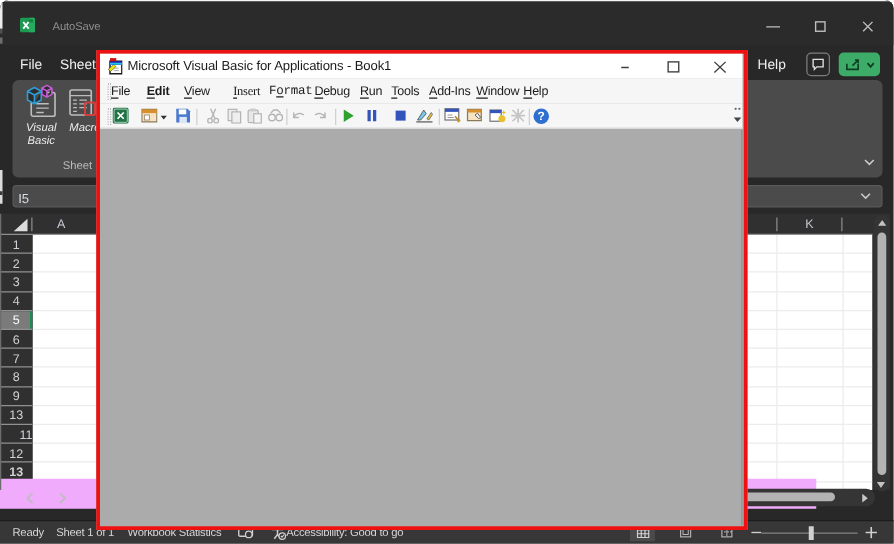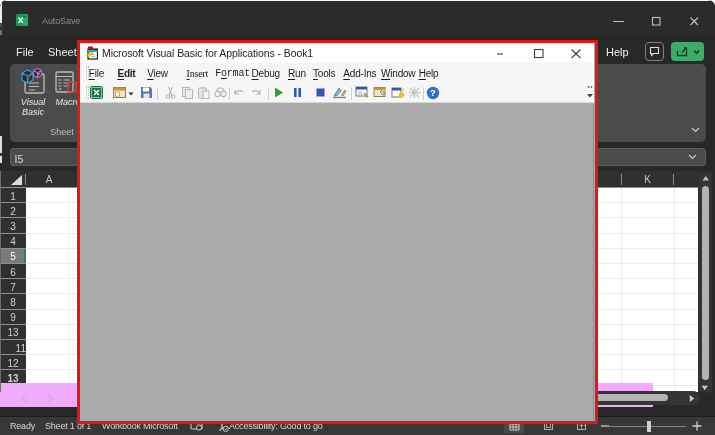--- a/index.html
+++ b/index.html
@@ -232,21 +232,21 @@
         </svg>
     <div class="abs" style="left:457.5px;top:10.5px;width:210px;height:7.5px;background:#b3b3b3;border-radius:3.75px;"></div>
     <svg class="abs" style="left:688px;top:10.5px;width:8px;height:9px" viewBox="0 0 9 10">
           <path d="M2 1 L7 5 L2 9 Z" fill="#c8c8c8"></path>
         </svg>
   </div>
 
   <div class="abs" id="statusbar"></div>
   <div class="abs sbtxt" style="left:10px;">Ready</div>
   <div class="abs sbtxt" style="left:45px;">Sheet 1 of 1</div>
-  <div class="abs sbtxt" style="left:102px;">Workbook Microsoft</div>
+  <div class="abs sbtxt" style="left:102px;">Workbook Statistics</div>
 
   <svg class="abs" style="left:190px;top:420px;width:13px;height:11px" viewBox="0 0 13 11">
     <rect x="1" y="1" width="11" height="8" rx="1" fill="none" stroke="#cfcfcf" stroke-width="1.1"></rect>
     <circle cx="9" cy="7.5" r="2.6" fill="#373737" stroke="#cfcfcf" stroke-width="1"></circle>
   </svg>
 
   <svg class="abs" style="left:216px;top:419px;width:13px;height:13px" viewBox="0 0 13 13">
     <circle cx="6" cy="2.2" r="1.5" fill="#cfcfcf"></circle>
     <path d="M1.5 4.5 h9 M6 4.5 v4 M6 8.5 l-2.5 3.5 M6 8.5 l2.5 3.5" stroke="#cfcfcf" stroke-width="1.2" fill="none"></path>
     <circle cx="9.8" cy="9.8" r="2.6" fill="#373737" stroke="#cfcfcf" stroke-width="1"></circle>

